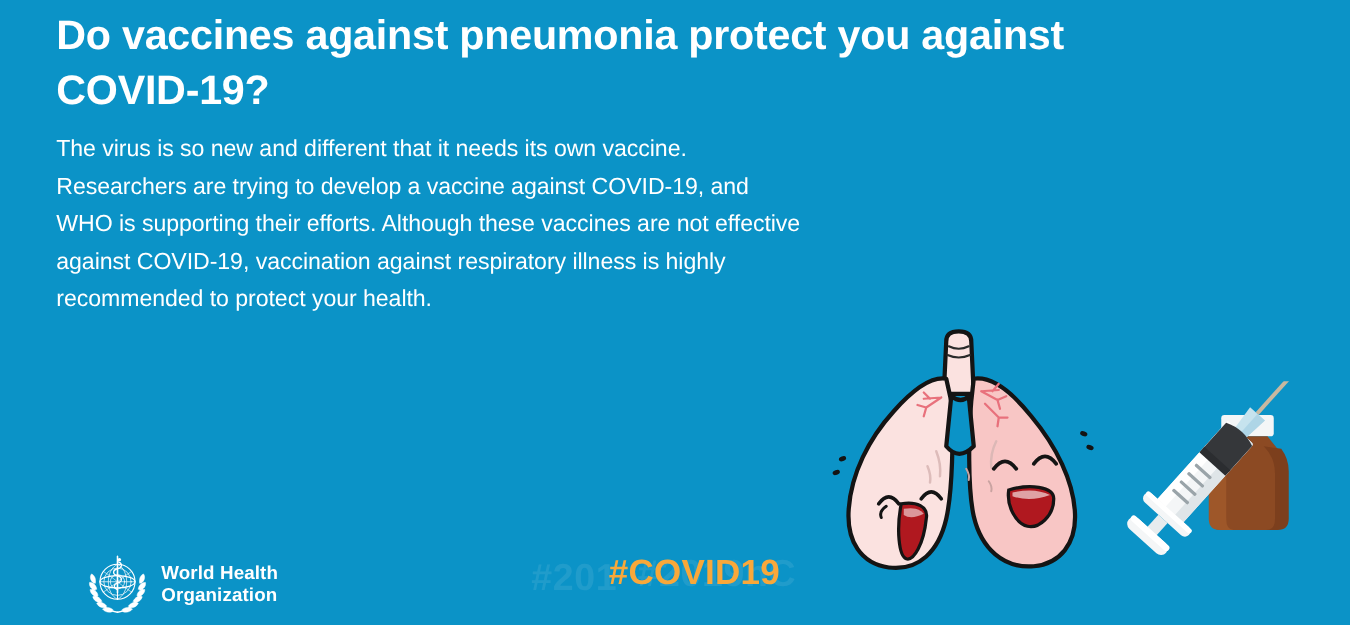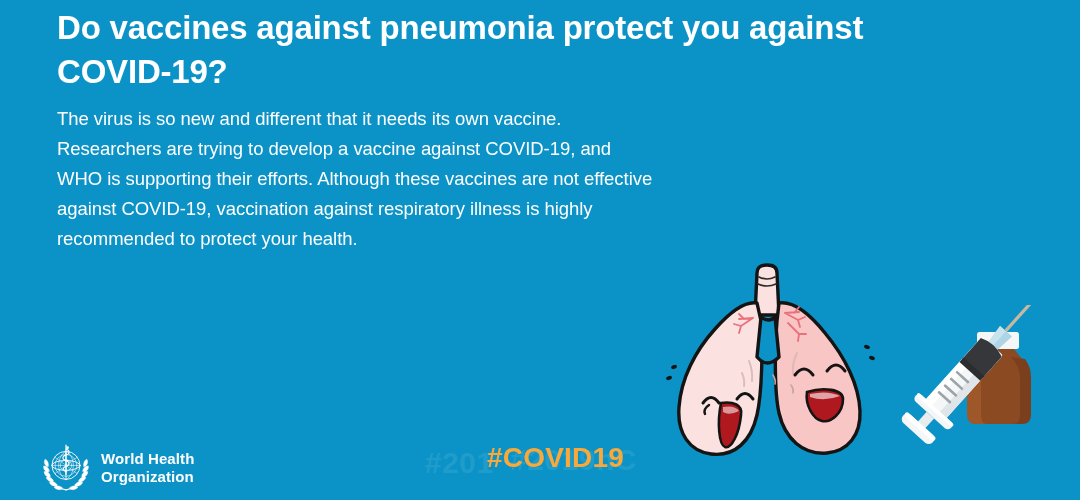--- a/index.html
+++ b/index.html
@@ -14,21 +14,21 @@
     height: 500px;
     background: #0b93c7;
     overflow: hidden;
     font-family: "Liberation Sans", sans-serif;
     -webkit-font-smoothing: antialiased;
   }
 
   
   .text-col {
     position: absolute;
-    left: 57px;
+    left: 45px;
     top: 6px;
     width: 830px;
   }
   .headline {
     color: #ffffff;
     font-size: 33px;
     font-weight: bold;
     line-height: 1.33;
     letter-spacing: -0.2px;
     width: 830px;
@@ -72,21 +72,21 @@
     white-space: nowrap;
     font-size: 30px;
     letter-spacing: 0.5px;
   }
   .ghost.g1 { left: 425px; top: 446px; }
   .ghost.g2 { left: 510px; top: 443px; }
 
   
   .who-logo {
     position: absolute;
-    left: 40px;
+    left: 68px;
     top: 442px;
     display: flex;
     align-items: center;
     gap: 9px;
     justify-content: space-between;
   }
   .who-emblem { width: 52px; height: 52px; display: block; }
   .who-wordmark {
     color: #ffffff;
     font-size: 15px;

